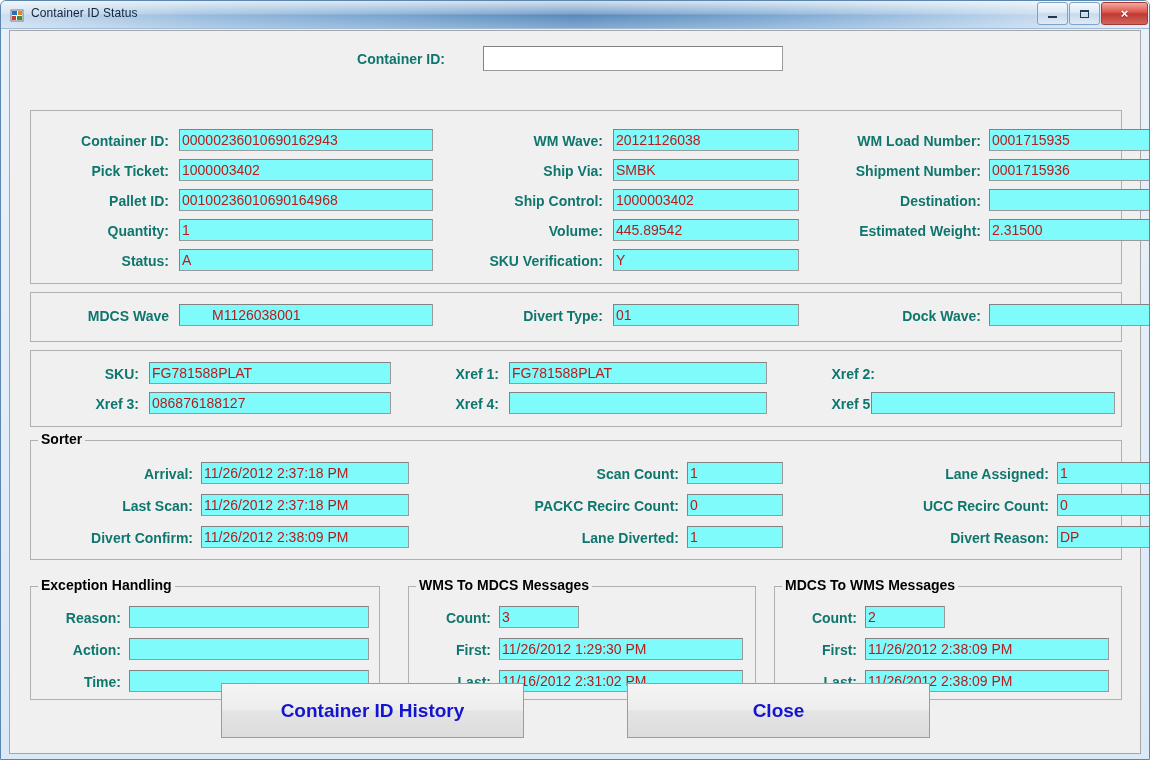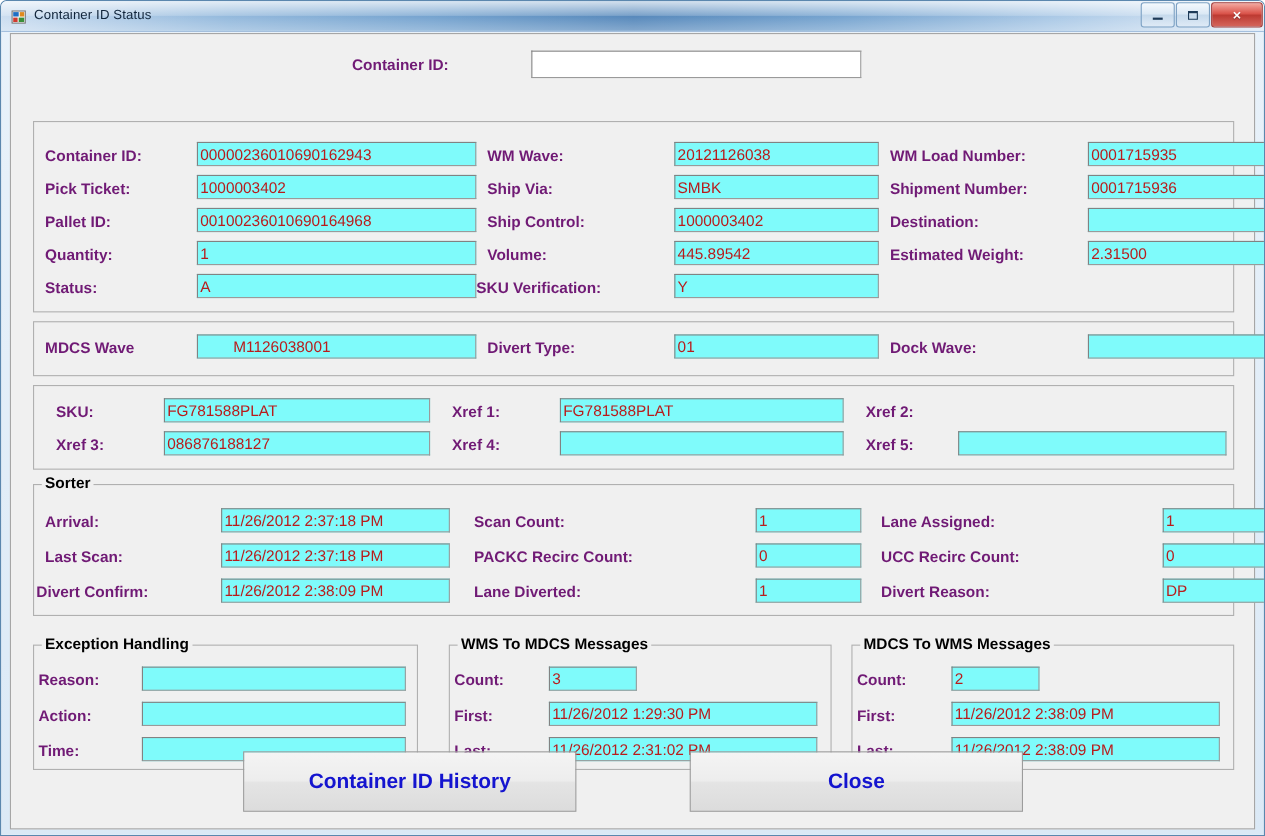--- a/index.html
+++ b/index.html
@@ -69,23 +69,23 @@
     background: #f0f0f0;
     border: 1px solid #a6a6a6;
     box-sizing: border-box;
   }
 
   
   .lbl {
     position: absolute;
     font-size: 14px;
     font-weight: bold;
-    color: #701a75;
-    white-space: nowrap;
-    text-align: left;
+    color: #0f766e;
+    white-space: nowrap;
+    text-align: right;
     line-height: 18px;
   }
   .fld {
     position: absolute;
     background: #7ffbfb;
     border: 1px solid #9a9a9a;
     border-top-color: #828282;
     border-left-color: #828282;
     box-sizing: border-box;
     font-size: 14px;
@@ -269,21 +269,21 @@
       <div class="fld" style="left:98px; top:83px; width:240px; height:22px;"></div>
     </div>
 
     <div class="group" style="left:398px; top:555px; width:348px; height:114px;">
       <span class="group-title">WMS To MDCS Messages</span>
       <div class="lbl" style="left:4px;  top:22px; width:78px;">Count:</div>
       <div class="fld" style="left:90px; top:19px; width:80px; height:22px;">3</div>
       <div class="lbl" style="left:4px;  top:54px; width:78px;">First:</div>
       <div class="fld" style="left:90px; top:51px; width:244px; height:22px;">11/26/2012 1:29:30 PM</div>
       <div class="lbl" style="left:4px;  top:86px; width:78px;">Last:</div>
-      <div class="fld" style="left:90px; top:83px; width:244px; height:22px;">11/26/2012 2:31:02 PM</div>
+      <div class="fld" style="left:90px; top:83px; width:244px; height:22px;">11/16/2012 2:31:02 PM</div>
     </div>
 
     <div class="group" style="left:764px; top:555px; width:348px; height:114px;">
       <span class="group-title">MDCS To WMS Messages</span>
       <div class="lbl" style="left:4px;  top:22px; width:78px;">Count:</div>
       <div class="fld" style="left:90px; top:19px; width:80px; height:22px;">2</div>
       <div class="lbl" style="left:4px;  top:54px; width:78px;">First:</div>
       <div class="fld" style="left:90px; top:51px; width:244px; height:22px;">11/26/2012 2:38:09 PM</div>
       <div class="lbl" style="left:4px;  top:86px; width:78px;">Last:</div>
       <div class="fld" style="left:90px; top:83px; width:244px; height:22px;">11/26/2012 2:38:09 PM</div>

